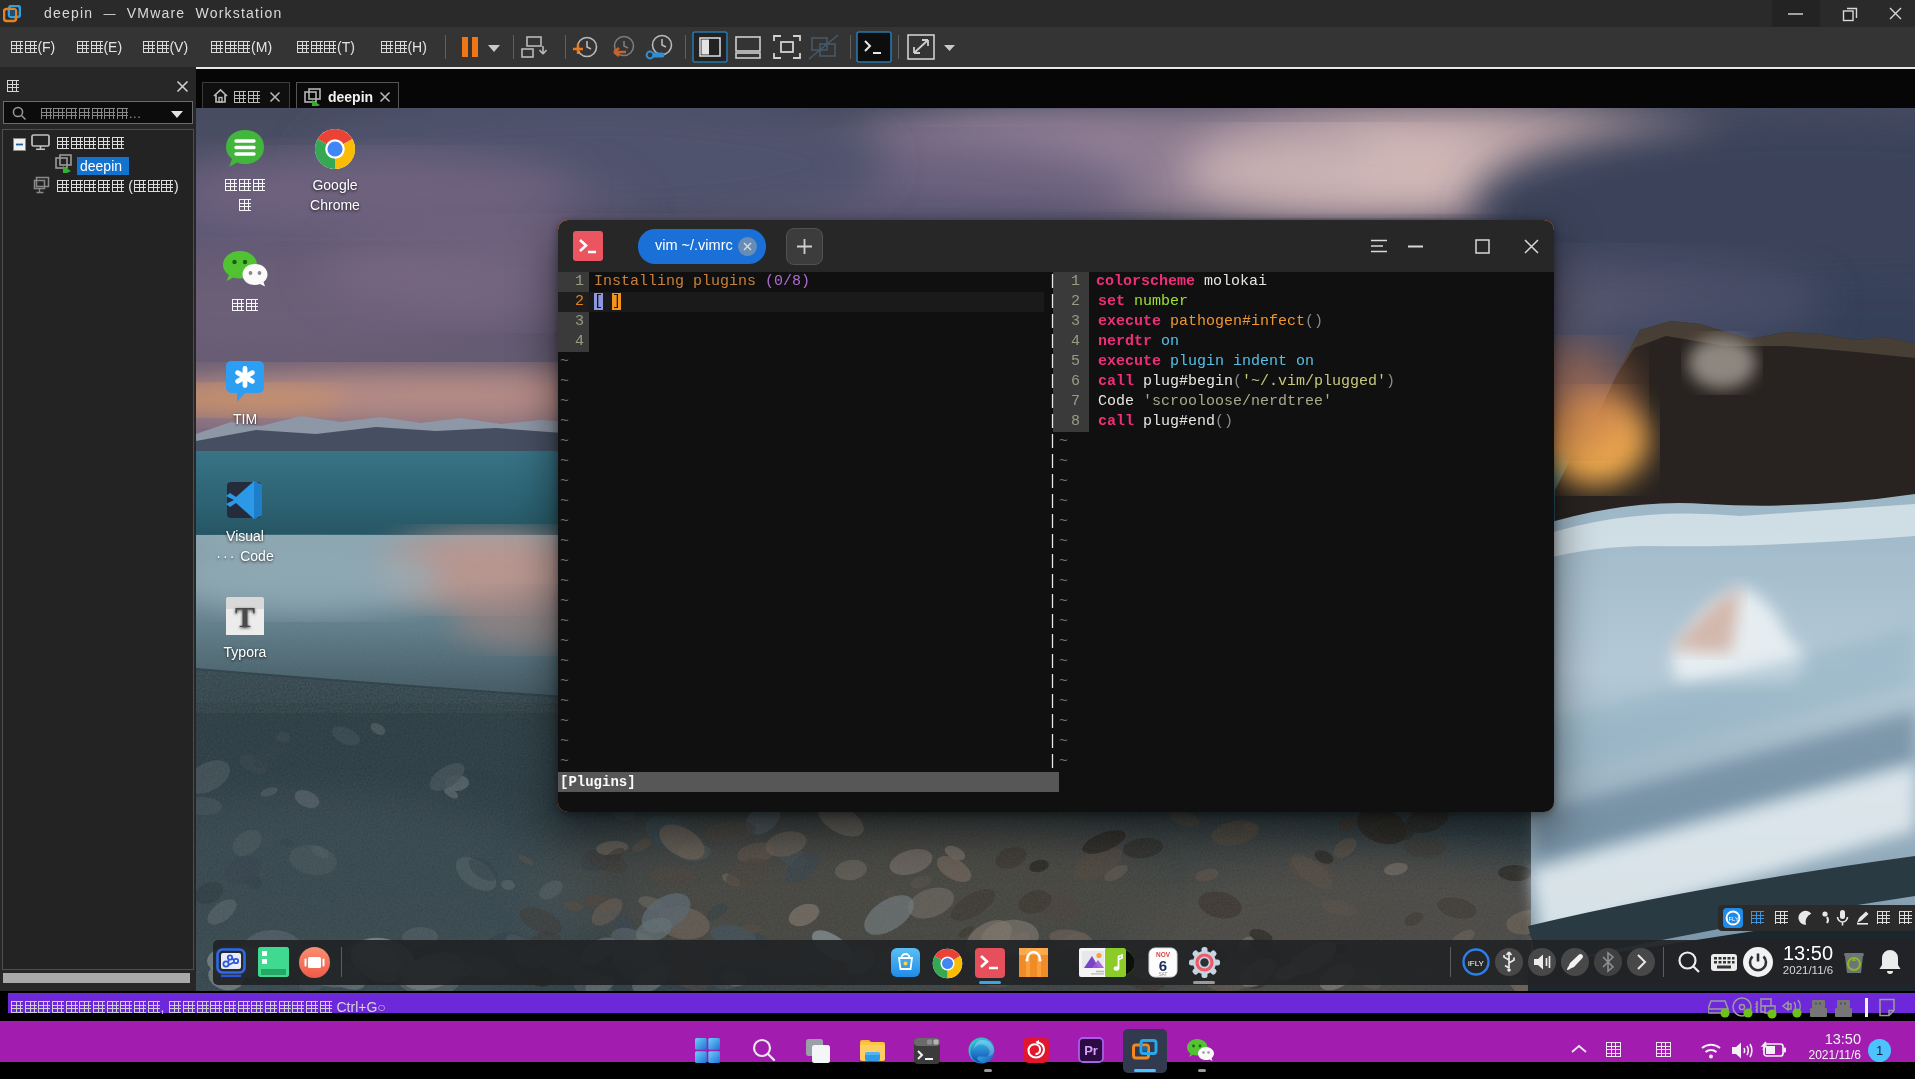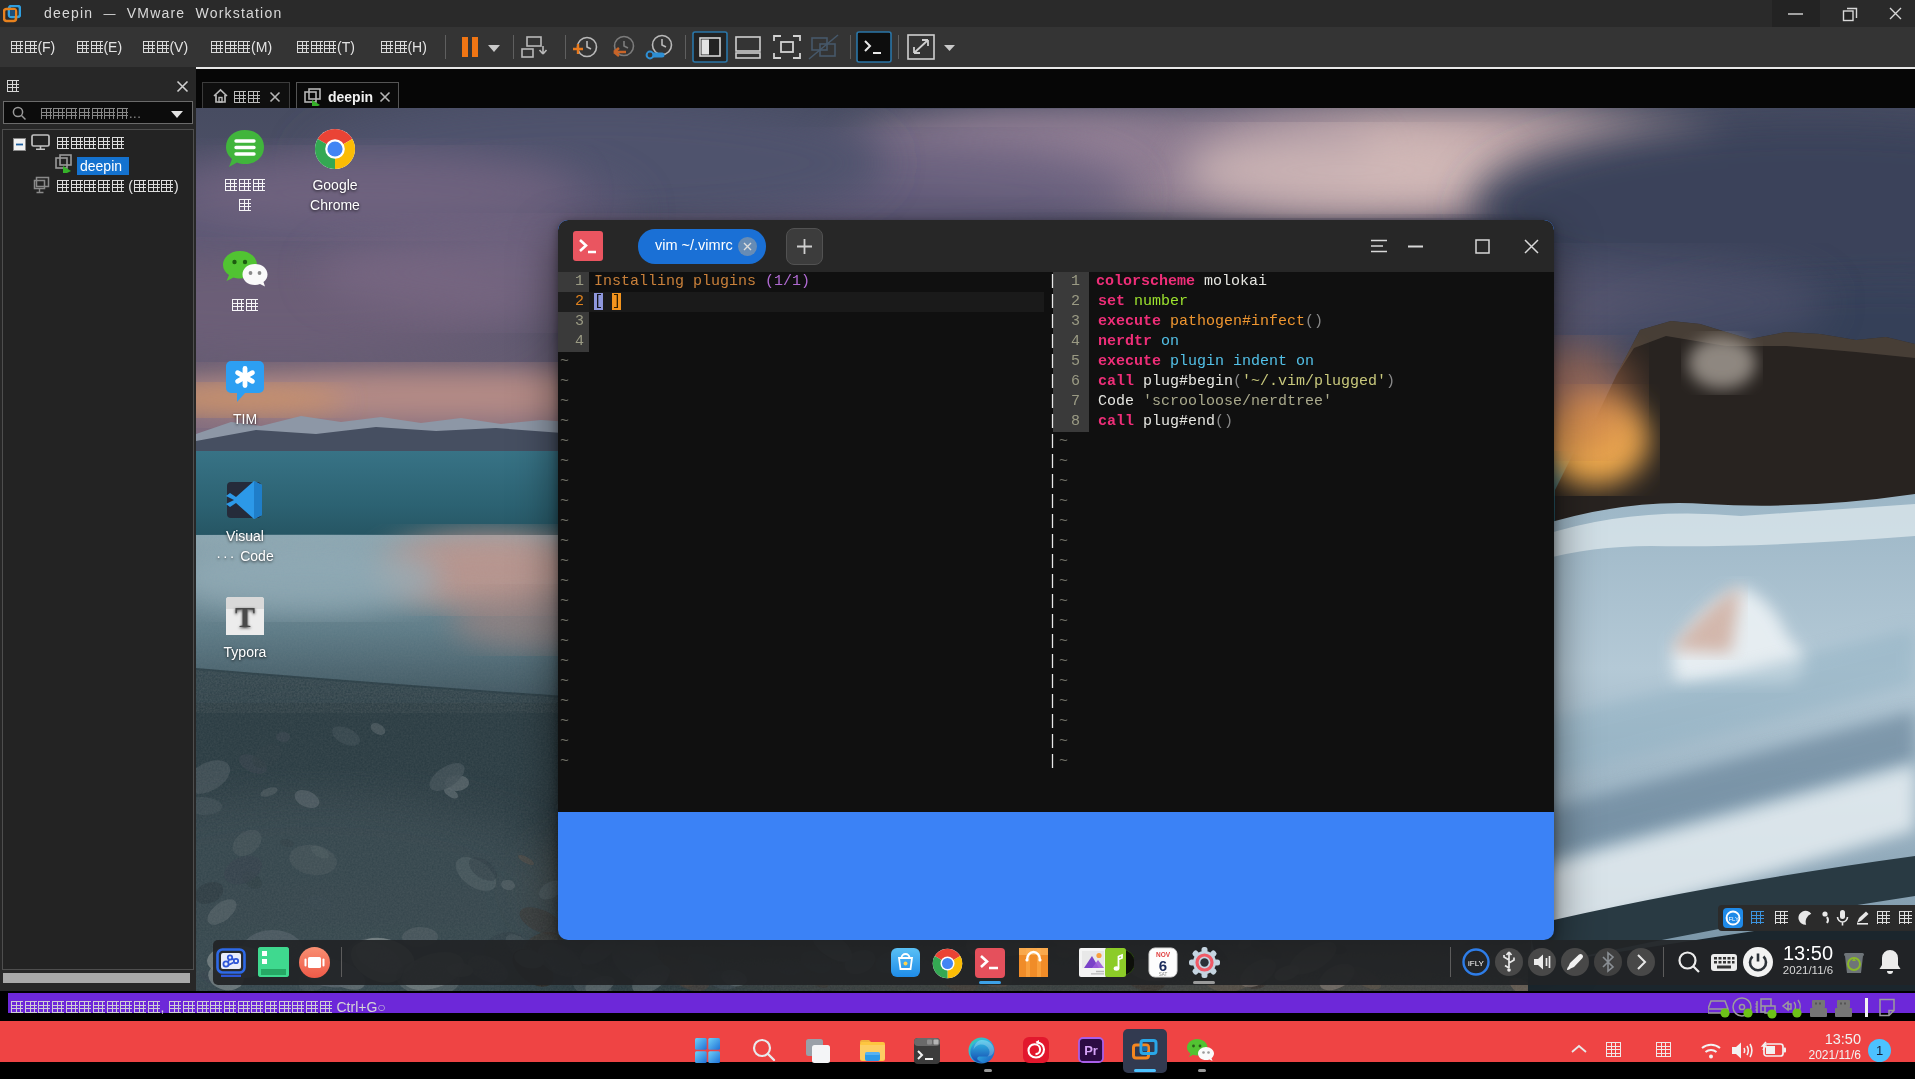--- a/index.html
+++ b/index.html
@@ -18,21 +18,21 @@
 #menu .mi{position:absolute;top:12px}
 
 #lib{position:absolute;left:0;top:67px;width:196px;height:924px;background:#272727;color:#ddd}
 
 #tabs{position:absolute;left:196px;top:67px;width:1719px;height:41px;background:#060606;border-top:2px solid #e8e8e8}
 
 #screen{position:absolute;left:196px;top:108px;width:1719px;height:883px;overflow:hidden;background:#4d5166}
 
 #status{position:absolute;left:8px;top:993px;width:1915px;height:20px;background:#6d28d9;color:#d2d2d2;font-size:14px}
 
-#wtb{position:absolute;left:0;top:1021px;width:1915px;height:41px;background:#ef4444;color:#eee}
+#wtb{position:absolute;left:0;top:1021px;width:1915px;height:41px;background:#a21caf;color:#eee}
 </style></head>
 <body>
 <div id="title">
 <svg class="abs" style="left:3px;top:5px" width="18" height="18" viewBox="0 0 18 18">
  <rect x="6" y="1" width="11" height="11" rx="2.5" fill="none" stroke="#2f9fe0" stroke-width="2.6"></rect>
  <rect x="1" y="4" width="12" height="12" rx="2.5" fill="none" stroke="#e8821e" stroke-width="2.6"></rect>
  <rect x="7" y="5" width="5" height="6" fill="#1f4e77"></rect>
 </svg>
 <div class="txt">deepin&nbsp; <span style="font-size:12px">—</span>&nbsp; VMware&nbsp; Workstation</div>
 <svg class="abs" style="left:1772px;top:0" width="143" height="27" viewBox="0 0 143 27">
@@ -539,21 +539,21 @@
         <rect x="2" y="2" width="38" height="38" rx="3" fill="#ececec"></rect>
         <rect x="2" y="2" width="38" height="19" rx="3" fill="#d9d9d9"></rect>
         <rect x="2" y="14" width="38" height="26" fill="#ececec"></rect>
         <g fill="#4a4a4a" font-family="'Liberation Serif',serif" font-size="30" font-weight="bold">
           <text x="21" y="32" text-anchor="middle">T</text>
         </g>
       </svg>
  Typora
 </div>
 <style>
-#term{position:absolute;left:362px;top:112px;width:996px;height:720px;border-radius:10px;background:#3b82f6;overflow:hidden;
+#term{position:absolute;left:362px;top:112px;width:996px;height:592px;border-radius:10px;background:#f97316;overflow:hidden;
  box-shadow:0 18px 45px rgba(0,0,0,.55),0 2px 10px rgba(0,0,0,.4);font-family:"Liberation Mono",monospace}
 #tbar{position:absolute;left:0;top:0;width:996px;height:52px;background:#272727;border-radius:10px 10px 0 0}
 #tcontent{position:absolute;left:0;top:52px;width:996px;height:540px;background:#101010;overflow:hidden}
 .trow{position:absolute;font-size:15px;line-height:20px;white-space:pre;letter-spacing:0}
 .g{color:#9b9b84}
 .hm{display:inline-block;width:15px;height:14px;margin:0 1.5px;vertical-align:-1px;
  background:repeating-linear-gradient(to bottom,currentColor 0 1px,transparent 1px 3.8px),
  repeating-linear-gradient(to right,currentColor 0 1.2px,transparent 1.2px 4.8px);opacity:.95}
 </style>
 <div id="term">
@@ -587,21 +587,21 @@
   <svg class="abs" style="left:966px;top:19px" width="15" height="15">
           <path d="M1 1 l13 13 M14 1 l-13 13" stroke="#d8d8d8" stroke-width="1.5"></path>
         </svg>
  </div>
  <div id="tcontent">
 <div class="abs" style="left:0;top:0;width:31px;height:80px;background:#3a3a3a"></div>
 <div class="abs" style="left:0;top:20px;width:31px;height:20px;background:#1e1e1e"></div>
 <div class="abs" style="left:495px;top:0;width:36px;height:160px;background:#3a3a3a"></div>
 <div class="abs" style="left:31px;top:20px;width:455px;height:20px;background:#1a1a1a"></div>
 <div class="trow" style="left:8px;top:0px"><span class="g"> 1</span></div>
-<div class="trow" style="left:36px;top:0px"><span style="color:#c9803a">Installing plugins </span><span style="color:#b06ad2">(1/1)</span></div>
+<div class="trow" style="left:36px;top:0px"><span style="color:#c9803a">Installing plugins </span><span style="color:#b06ad2">(0/8)</span></div>
 <div class="trow" style="left:8px;top:20px"><span style="color:#e0821e"> 2</span></div>
 <div class="trow" style="left:36px;top:20px"><span style="color:#16161d;background:#8e97dd">[</span><span> </span><span style="color:#2e1d00;background:#f3941e">]</span></div>
 <div class="trow" style="left:8px;top:40px"><span class="g"> 3</span></div>
 <div class="trow" style="left:8px;top:60px"><span class="g"> 4</span></div>
 <div class="trow" style="left:2px;top:80px"><span style="color:#75756a">~</span></div>
 <div class="trow" style="left:2px;top:100px"><span style="color:#75756a">~</span></div>
 <div class="trow" style="left:2px;top:120px"><span style="color:#75756a">~</span></div>
 <div class="trow" style="left:2px;top:140px"><span style="color:#75756a">~</span></div>
 <div class="trow" style="left:2px;top:160px"><span style="color:#75756a">~</span></div>
 <div class="trow" style="left:2px;top:180px"><span style="color:#75756a">~</span></div>
@@ -671,20 +671,21 @@
 <div class="trow" style="left:501px;top:300px"><span style="color:#75756a">~</span></div>
 <div class="trow" style="left:501px;top:320px"><span style="color:#75756a">~</span></div>
 <div class="trow" style="left:501px;top:340px"><span style="color:#75756a">~</span></div>
 <div class="trow" style="left:501px;top:360px"><span style="color:#75756a">~</span></div>
 <div class="trow" style="left:501px;top:380px"><span style="color:#75756a">~</span></div>
 <div class="trow" style="left:501px;top:400px"><span style="color:#75756a">~</span></div>
 <div class="trow" style="left:501px;top:420px"><span style="color:#75756a">~</span></div>
 <div class="trow" style="left:501px;top:440px"><span style="color:#75756a">~</span></div>
 <div class="trow" style="left:501px;top:460px"><span style="color:#75756a">~</span></div>
 <div class="trow" style="left:501px;top:480px"><span style="color:#75756a">~</span></div>
+<div class="abs" style="left:0;top:500px;width:501px;height:20px;background:#575757;color:#fafafa;font-size:14px;font-weight:bold;line-height:20px;padding-left:2px">[Plugins]</div>
 </div>
 </div>
 <div class="abs" style="left:1522px;top:797px;width:197px;height:26px;background:#2b2b2b;border-radius:4px 0 0 4px;color:#e8e8e8">
  <svg class="abs" style="left:5px;top:3px" width="20" height="20">
         <rect width="20" height="20" rx="4" fill="#1f8ae8"></rect>
         <circle cx="10" cy="10" r="6.5" fill="none" stroke="#fff" stroke-width="1.8"></circle>
         <text x="10" y="13" font-size="6" fill="#fff" text-anchor="middle" font-family="'Liberation Sans'">iFLY</text>
       </svg>
  <span class="h" style="position:absolute;left:32px;top:6px;color:#3d9ae8;font-size:15px"></span>
  <span class="h" style="position:absolute;left:56px;top:6px;font-size:15px"></span>

